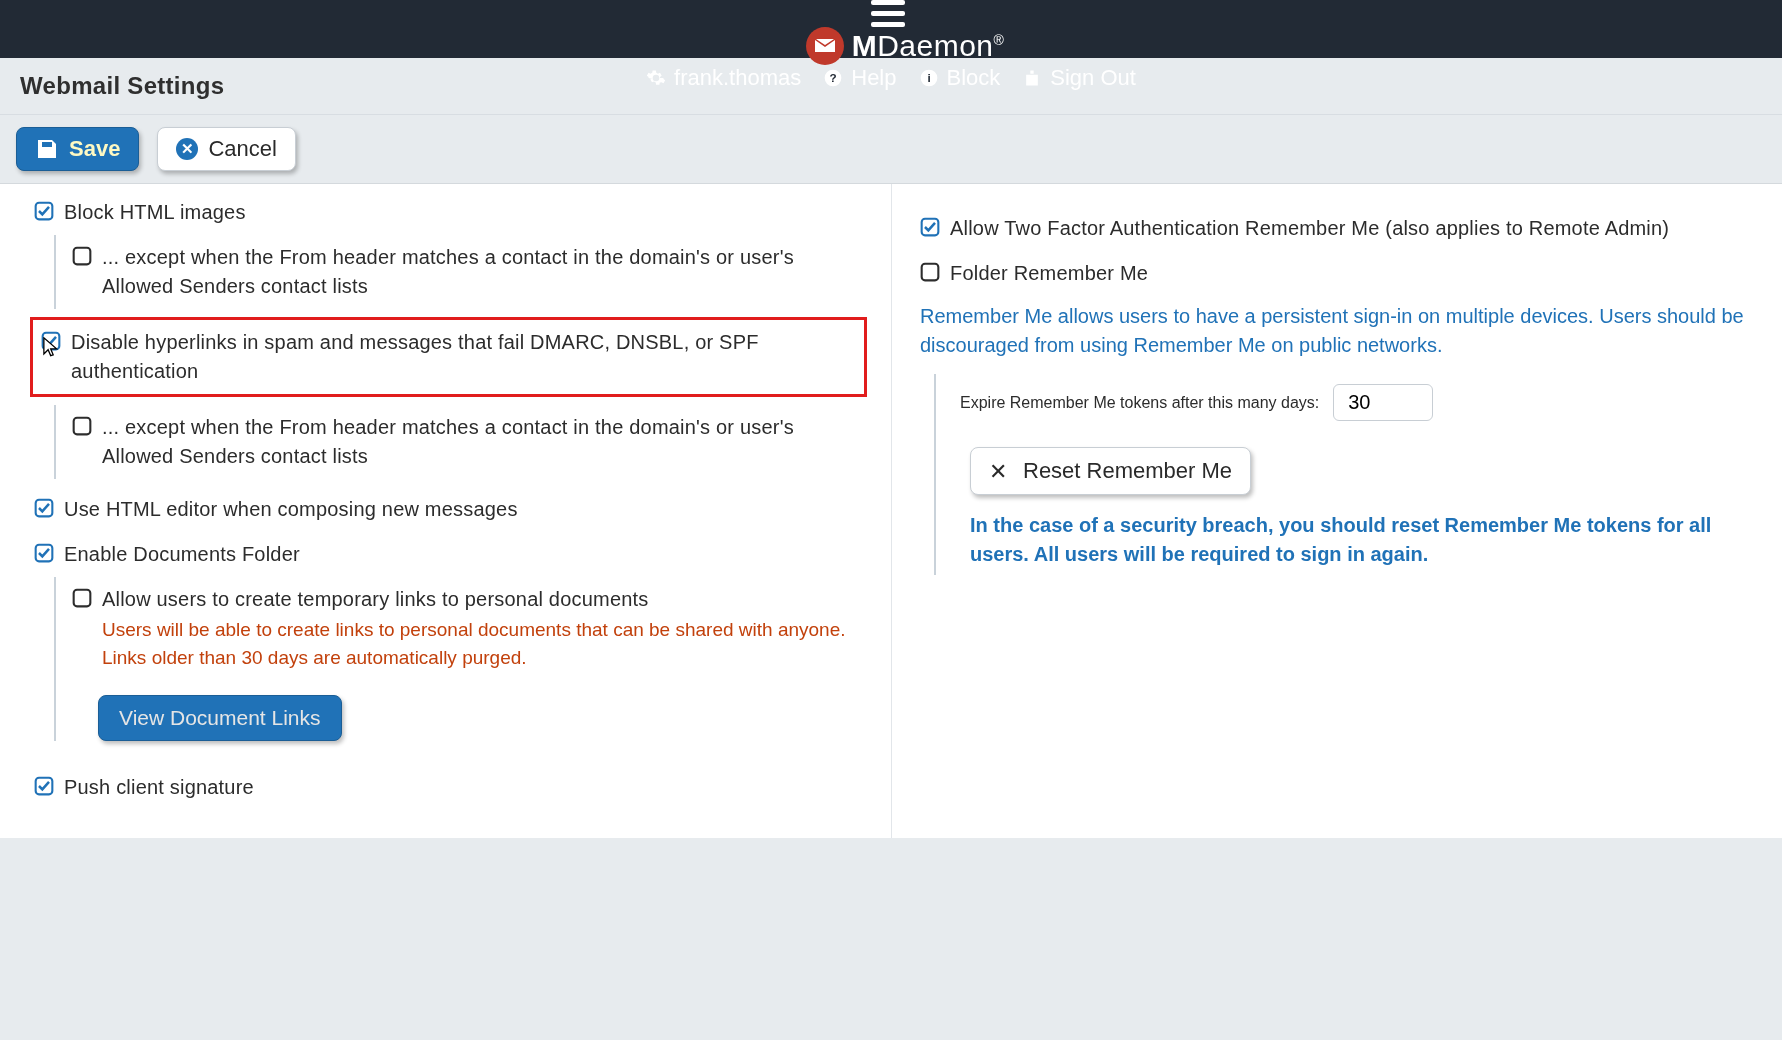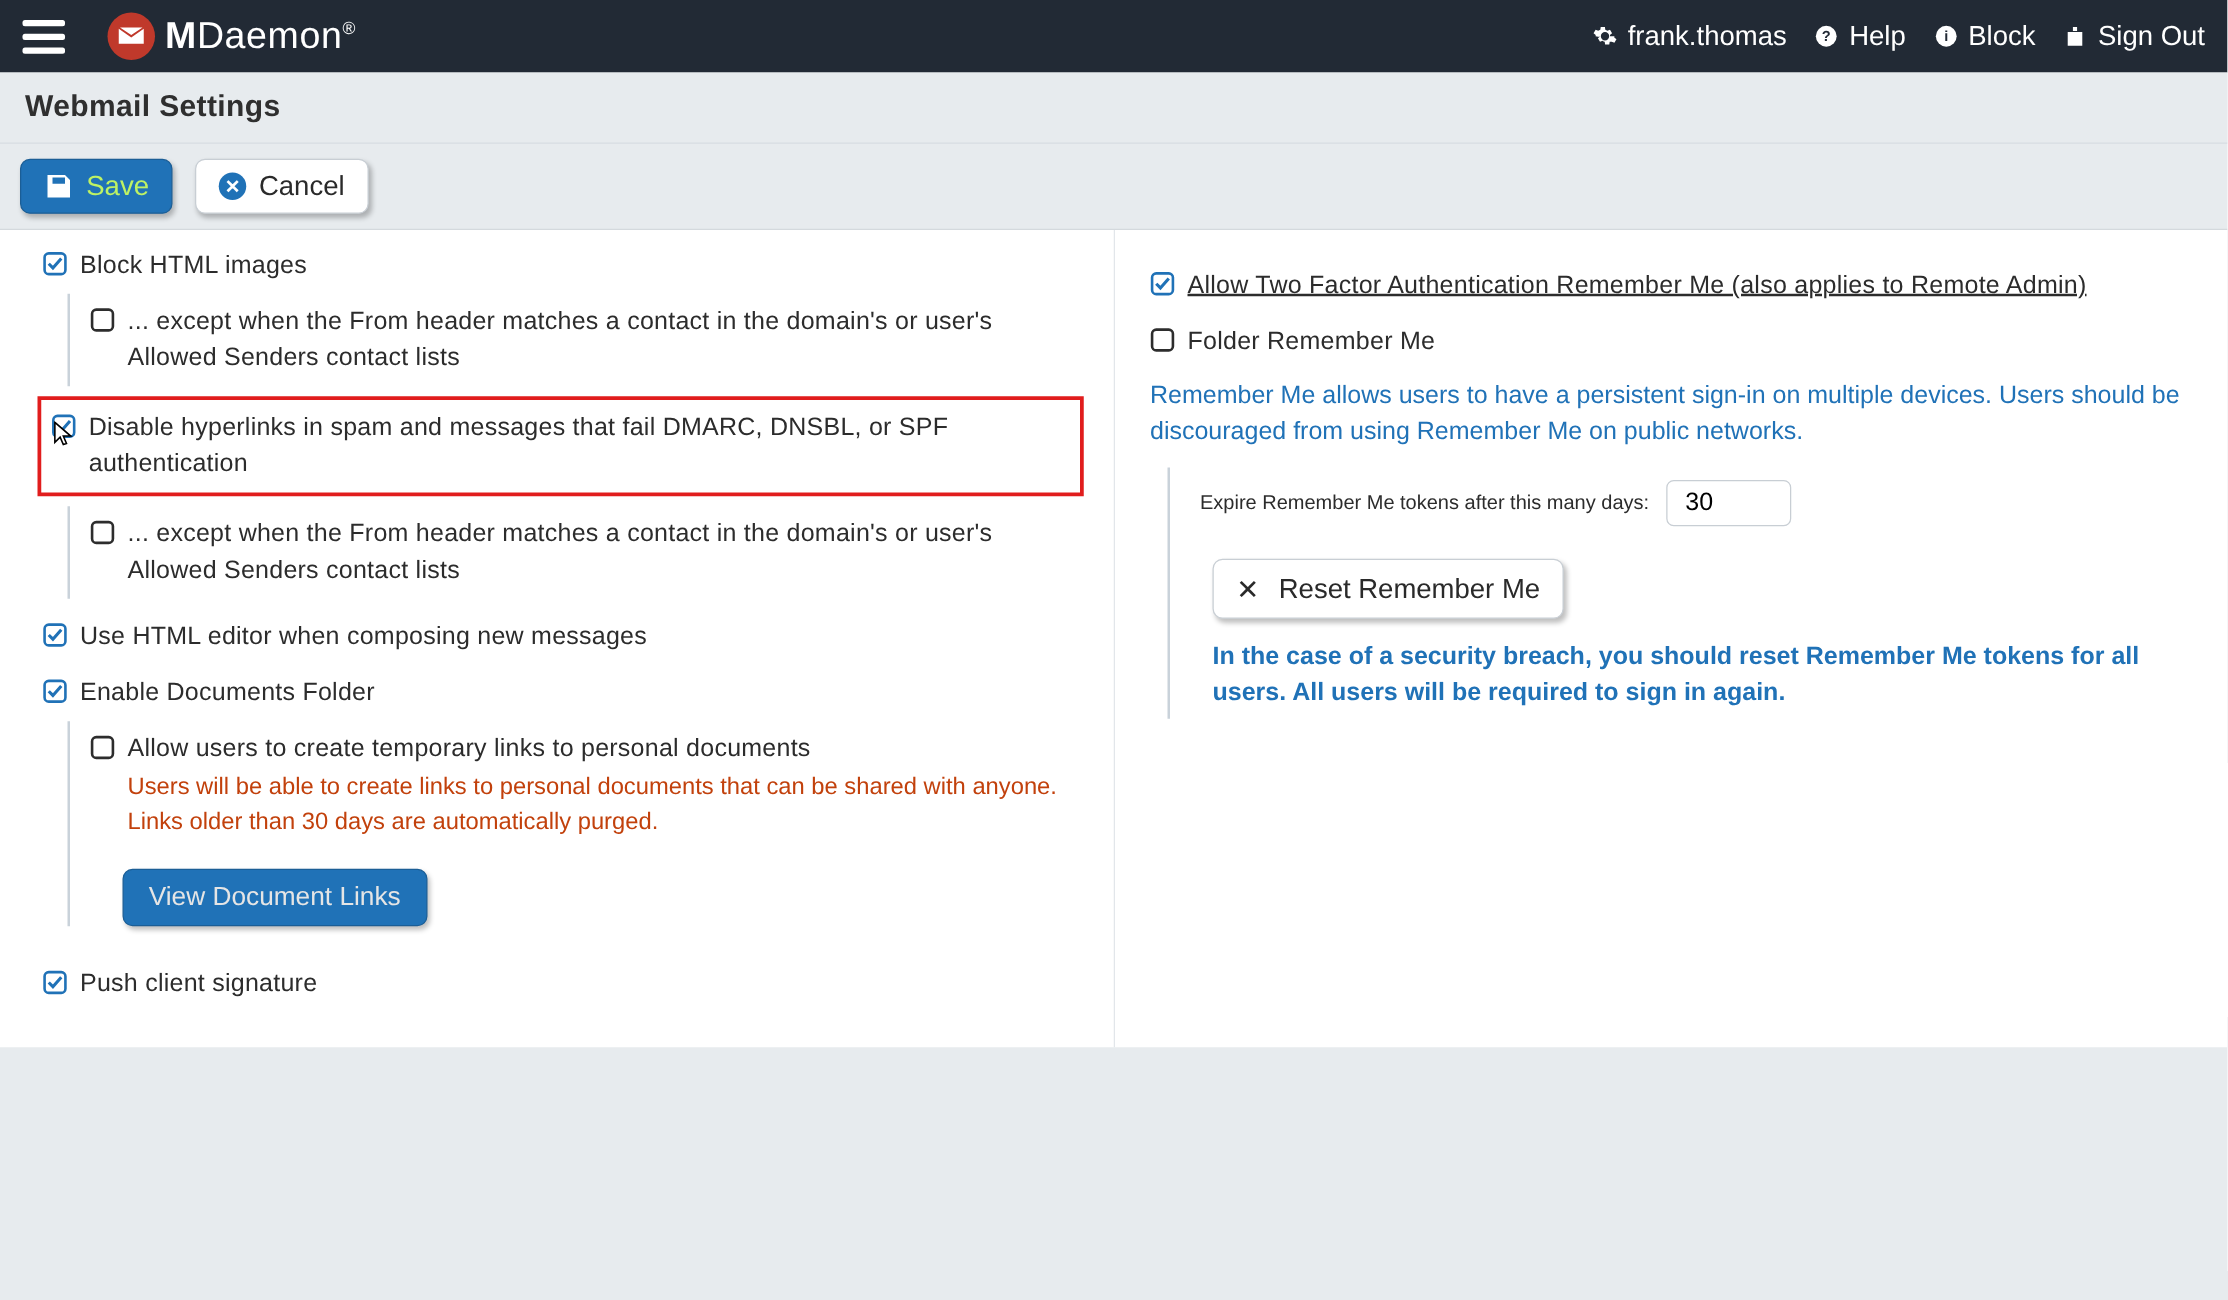--- a/index.html
+++ b/index.html
@@ -1,36 +1,36 @@
 <!DOCTYPE html>
 <html><head>
   <meta charset="utf-8">
   <style>
     * { margin: 0; padding: 0; box-sizing: border-box; }
     body { font-family: "Segoe UI", Arial, sans-serif; background: #e7ebee; color: #2c2c2c; }
 
-    .topbar { background: #222a35; height: 58px; display: flex; align-items: center; padding: 0 18px; color: #fff; }
+    .topbar { background: #222a35; height: 58px; display: flex; align-items: center; padding: 0 18px; color: #fff; flex-direction: column; }
     .hamburger { display: inline-flex; flex-direction: column; justify-content: center; gap: 6px; width: 40px; height: 40px; cursor: pointer; }
     .hamburger span { display: block; height: 5px; width: 34px; background: #fff; border-radius: 2px; }
     .logo { display: flex; align-items: center; margin-left: 28px; gap: 8px; }
     .logo-mark { width: 38px; height: 38px; background: #c0392b; border-radius: 50%; display: inline-flex; align-items: center; justify-content: center; }
     .logo-mark svg { width: 24px; height: 24px; }
     .logo-text { font-size: 30px; font-weight: 300; letter-spacing: 0.5px; }
     .logo-text b { font-weight: 700; }
     .logo-sup { font-size: 14px; vertical-align: super; }
     .topbar-spacer { flex: 1; }
     .topbar-right { display: flex; align-items: flex-start; gap: 22px; font-size: 22px; }
     .topbar-item { display: inline-flex; align-items: center; gap: 8px; cursor: pointer; }
     .topbar-item svg { width: 20px; height: 20px; fill: #fff; }
 
     .subheader { background: #e7ebee; border-bottom: 1px solid #d8dde2; padding: 14px 20px; font-size: 24px; font-weight: 700; color: #2f2f2f; letter-spacing: 0.3px; }
 
     .toolbar { padding: 12px 16px; display: flex; gap: 18px; border-bottom: 1px solid #d4d9dd; }
     .btn { display: inline-flex; align-items: center; gap: 10px; border-radius: 8px; padding: 8px 18px; font-size: 22px; cursor: pointer; box-shadow: 2px 3px 4px rgba(0,0,0,0.25); }
-    .btn-primary { background: #2072b7; color: #bef264; border: 1px solid #1b5e96; }
+    .btn-primary { background: #2072b7; color: #fef9c3; border: 1px solid #1b5e96; font-weight: bold; }
     .btn-default { background: #ffffff; color: #2a2a2a; border: 1px solid #c8ced4; }
     .btn svg { width: 24px; height: 24px; }
     .btn-primary svg { fill: #fff; }
     .btn-default .circle-x { width: 22px; height: 22px; background: #2072b7; border-radius: 50%; display: inline-flex; align-items: center; justify-content: center; color:#fff; font-size:15px; font-weight:700; }
 
     .columns { display: flex; background: #ffffff; }
     .col { width: 50%; padding: 6px 24px 28px 24px; position: relative; }
     .col + .col { border-left: 1px solid #e2e6ea; }
 
     .opt { display: flex; align-items: flex-start; gap: 10px; padding: 8px 4px; }
@@ -201,21 +201,21 @@
               <rect x="2" y="2" width="20" height="20" rx="4" fill="none" stroke="currentColor" stroke-width="2.5"></rect>
               <path d="M6 12l4 4 8-9" fill="none" stroke="currentColor" stroke-width="3"></path>
             </svg></span>
         <span class="lbl">Push client signature</span>
       </div>
     </div>
   </div>
 
   <div class="col">
 
-    <div class="opt" style="margin-top:16px;text-decoration:underline;">
+    <div class="opt" style="margin-top:16px;">
       <span class="chk chk-on"><svg class="chk-svg" viewBox="0 0 24 24">
             <rect x="2" y="2" width="20" height="20" rx="4" fill="none" stroke="currentColor" stroke-width="2.5"></rect>
             <path d="M6 12l4 4 8-9" fill="none" stroke="currentColor" stroke-width="3"></path>
           </svg></span>
       <span class="lbl">Allow Two Factor Authentication Remember Me (also applies to Remote Admin)</span>
     </div>
 
     <div class="opt">
       <span class="chk chk-off"><svg class="chk-svg" viewBox="0 0 24 24">
             <rect x="2" y="2" width="20" height="20" rx="4" fill="none" stroke="currentColor" stroke-width="2.5"></rect>

